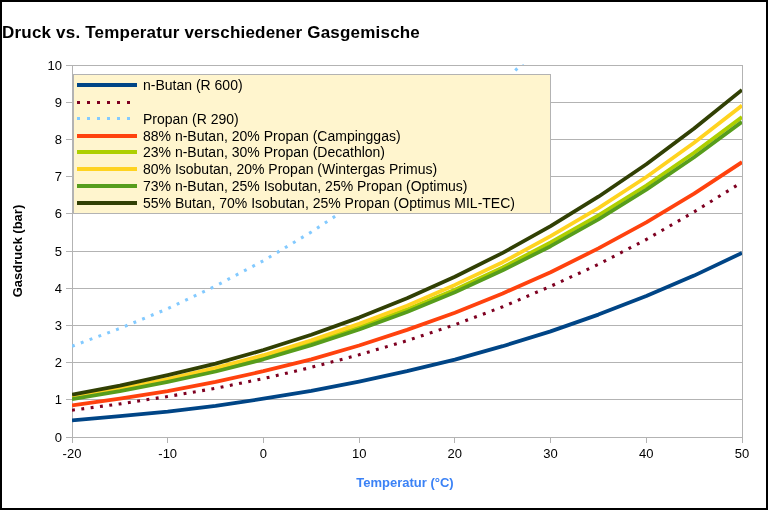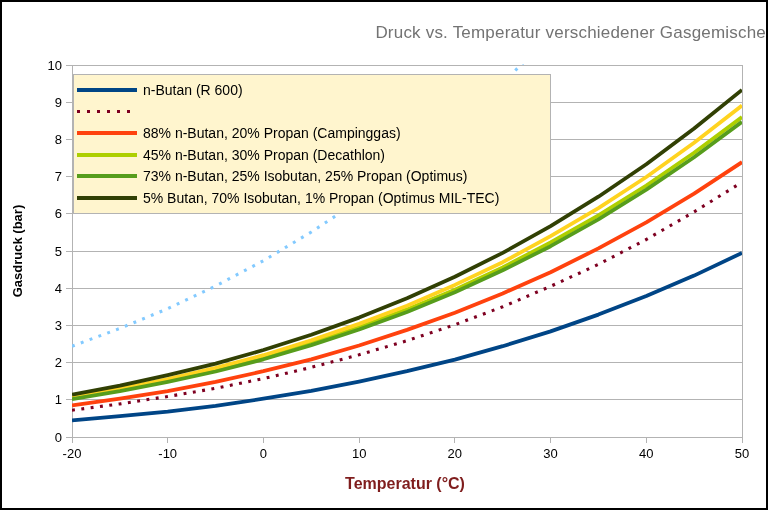--- a/index.html
+++ b/index.html
@@ -2,27 +2,27 @@
 <html><head>
 <meta charset="utf-8">
 <style>
   html,body { margin:0; padding:0; background:#fff; }
   .screen {
     position:relative; width:768px; height:510px; box-sizing:border-box;
     background:#ffffff; border:2px solid #000;
     font-family:"Liberation Sans", sans-serif; overflow:hidden;
   }
   .chart-title {
-    position:absolute; left:0; top:21px; width:100%; text-align:right;
-    font-size:17px; font-weight:normal; color:#737373; letter-spacing:0.2px;
+    position:absolute; left:0; top:21px; width:100%; text-align:left;
+    font-size:17px; font-weight:bold; color:#000000; letter-spacing:0.2px;
   }
   svg.plot { position:absolute; left:0; top:0; display:block; }
   .xlabel {
     position:absolute; left:403px; top:473px; transform:translateX(-50%);
-    font-size:16px; font-weight:bold; color:#7f1d1d; white-space:nowrap;
+    font-size:13px; font-weight:bold; color:#3b82f6; white-space:nowrap;
   }
   .ylabel {
     position:absolute; left:15px; top:249px;
     transform:translate(-50%,-50%) rotate(-90deg);
     font-size:13px; font-weight:bold; color:#000; white-space:nowrap;
   }
   .legend {
     position:absolute; left:71px; top:72px; width:478px; height:140px;
     box-sizing:border-box; background:#fff5ce; border:1px solid #b3b3b3;
     display:flex; flex-direction:column; justify-content:space-evenly;
@@ -118,30 +118,38 @@
 
   <div class="legend">
     <div class="legend-row">
       <span class="swatch" style="background: rgb(0, 69, 134);"></span>
       <span class="legend-label">n-Butan (R 600)</span>
     </div>
     <div class="legend-row">
       <span class="swatch dotted" style="background: repeating-linear-gradient(to right, rgb(126, 0, 33) 0px, rgb(126, 0, 33) 3px, transparent 3px, transparent 10px);"></span>
     </div>
     <div class="legend-row">
+      <span class="swatch dotted" style="background: repeating-linear-gradient(to right, rgb(131, 202, 255) 0px, rgb(131, 202, 255) 3px, transparent 3px, transparent 10px);"></span>
+      <span class="legend-label">Propan (R 290)</span>
+    </div>
+    <div class="legend-row">
       <span class="swatch" style="background: rgb(255, 66, 14);"></span>
       <span class="legend-label">88% n-Butan, 20% Propan (Campinggas)</span>
     </div>
     <div class="legend-row">
       <span class="swatch" style="background: rgb(174, 207, 0);"></span>
-      <span class="legend-label">45% n-Butan, 30% Propan (Decathlon)</span>
+      <span class="legend-label">23% n-Butan, 30% Propan (Decathlon)</span>
+    </div>
+    <div class="legend-row">
+      <span class="swatch" style="background: rgb(255, 211, 32);"></span>
+      <span class="legend-label">80% Isobutan, 20% Propan (Wintergas Primus)</span>
     </div>
     <div class="legend-row">
       <span class="swatch" style="background: rgb(87, 157, 28);"></span>
       <span class="legend-label">73% n-Butan, 25% Isobutan, 25% Propan (Optimus)</span>
     </div>
     <div class="legend-row">
       <span class="swatch" style="background: rgb(49, 64, 4);"></span>
-      <span class="legend-label">5% Butan, 70% Isobutan, 1% Propan (Optimus MIL-TEC)</span>
+      <span class="legend-label">55% Butan, 70% Isobutan, 25% Propan (Optimus MIL-TEC)</span>
     </div>
   </div>
 
 </div>
 
 </body></html>

